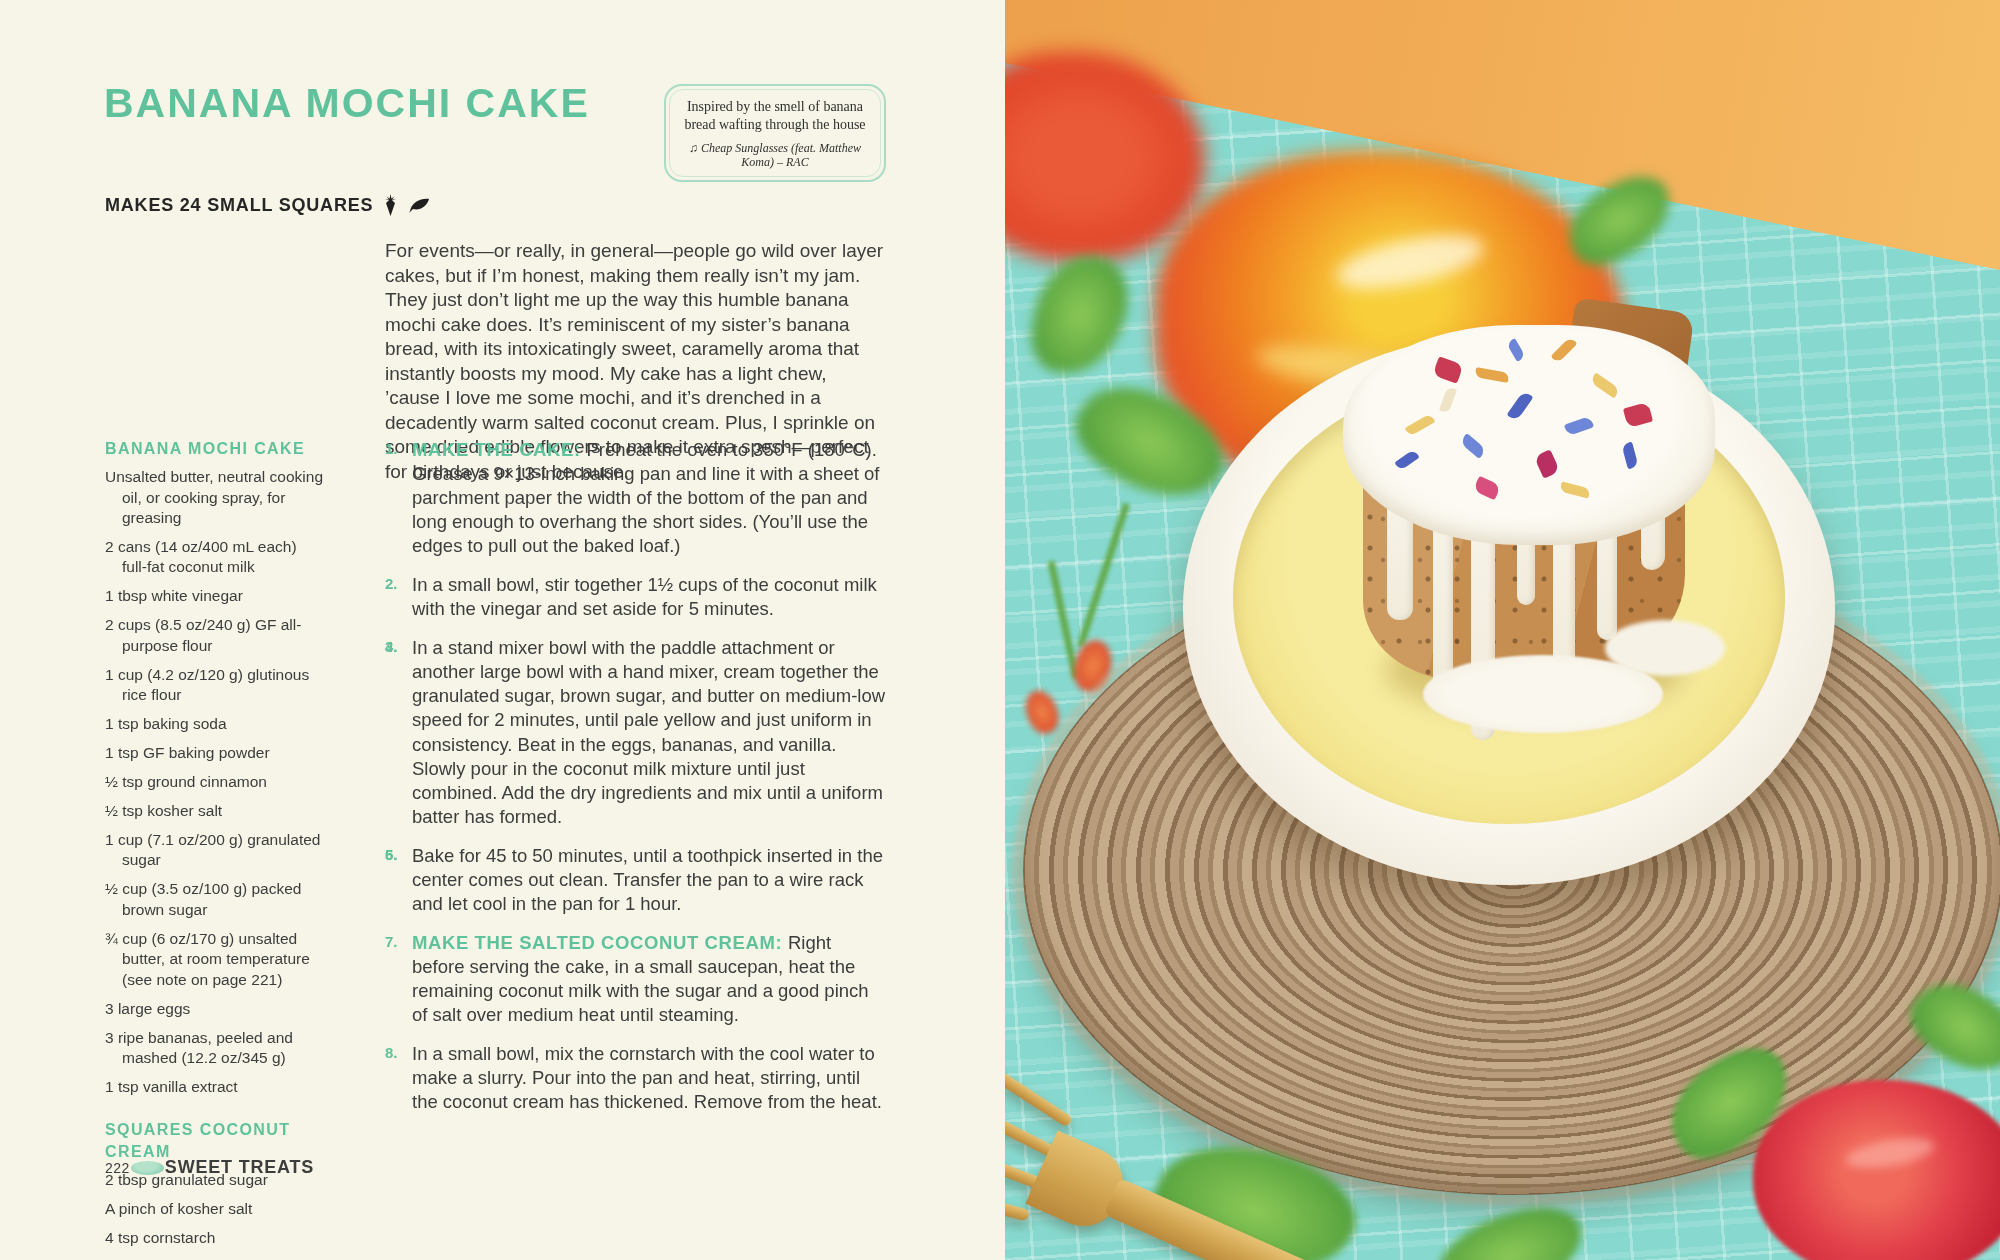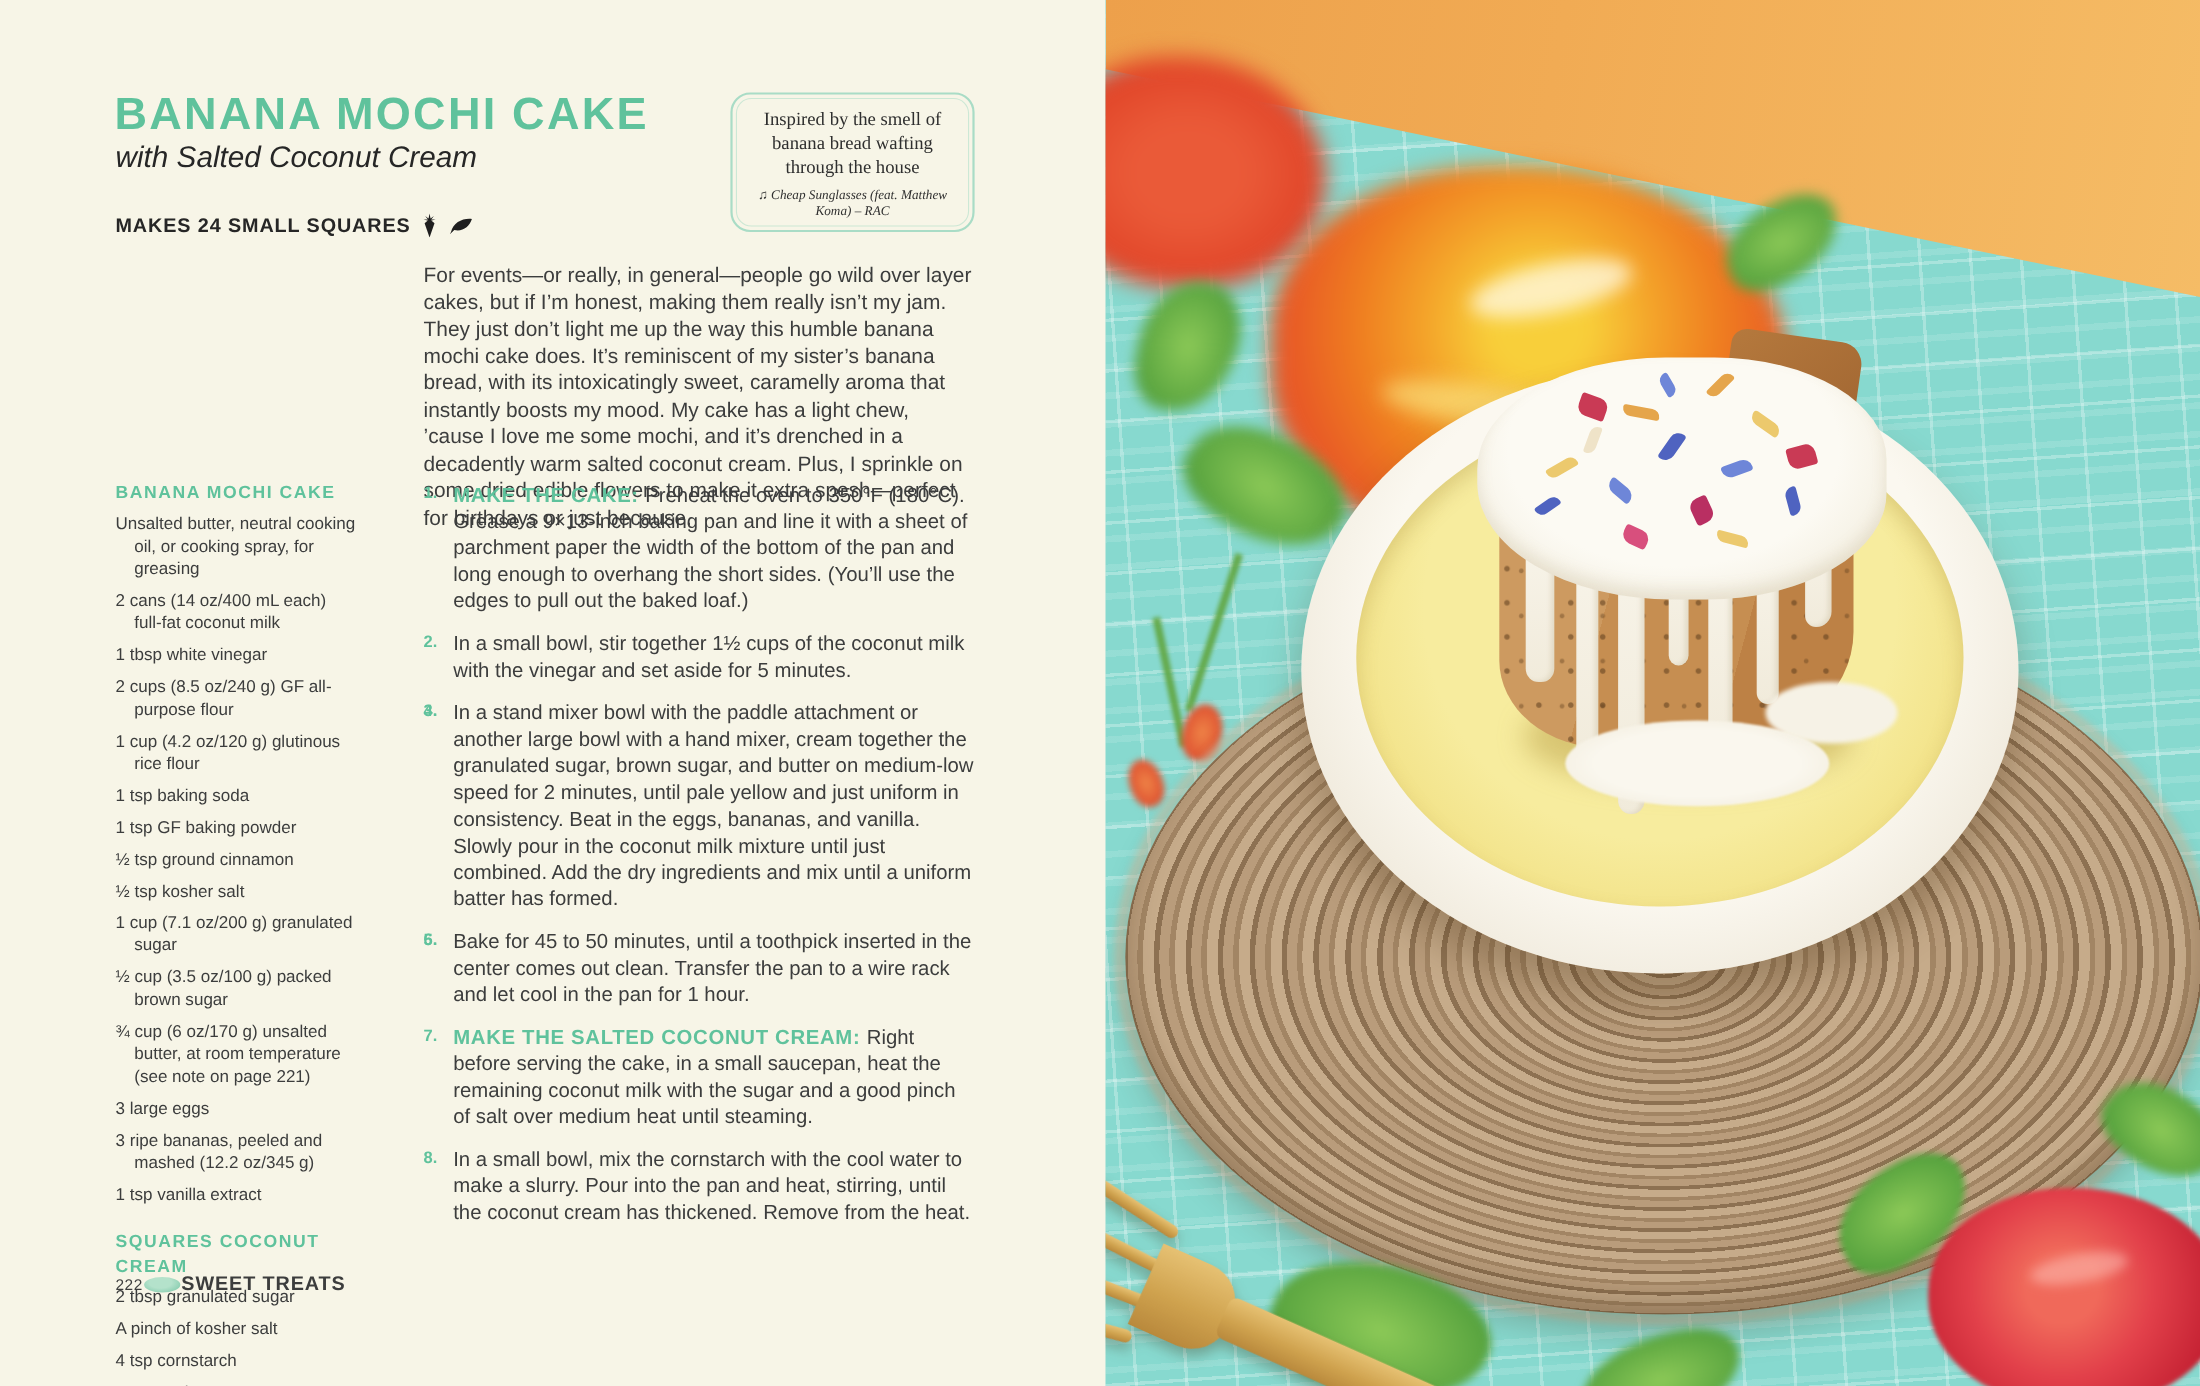--- a/index.html
+++ b/index.html
@@ -7,21 +7,21 @@
   body { font-family:"Liberation Sans", sans-serif; }
   .spread { position:relative; width:2000px; height:1260px; background:#f7f5e7; overflow:hidden; }
 
   
   .page-left { position:absolute; left:0; top:0; width:1005px; height:1260px; background:#f7f5e7; color:#3f4040; }
   .recipe-title { position:absolute; left:104px; top:80px; font-size:41px; font-weight:bold; letter-spacing:2px; color:#5fc29c; }
   .recipe-subtitle { position:absolute; left:105px; top:128px; font-size:27px; font-style:italic; color:#262626; }
 
   .inspo-box { position:absolute; left:664px; top:84px; width:222px; min-height:96px; border:2px solid #a9dcc6; border-radius:18px; background:#f7f5e7; padding:12px 10px 10px; text-align:center; font-family:"Liberation Serif", serif; color:#2f2f2f; }
   .inspo-box::after { content:""; position:absolute; inset:3px; border-radius:14px; border:1px solid rgba(169,220,198,.55); pointer-events:none; }
-  .inspo-text { font-size:17px; line-height:1.25; }
+  .inspo-text { font-size:14px; line-height:1.25; }
   .inspo-song { margin-top:8px; font-size:12px; line-height:1.2; }
   .inspo-song .note { font-style:normal; margin-right:3px; }
   .inspo-song .song { font-style:italic; }
 
   .makes-row { position:absolute; left:105px; top:194px; display:flex; align-items:center; gap:10px; }
   .makes-label { font-size:18px; font-weight:bold; letter-spacing:.8px; color:#262626; }
   .makes-row svg { display:block; }
 
   .intro { position:absolute; left:385px; top:239px; width:500px; font-size:19px; line-height:1.29; color:#3c3d3d; }
 
@@ -131,21 +131,20 @@
   .leaf-g { left:905px; top:990px; width:110px; height:75px; transform:rotate(40deg); filter:blur(4px); }
 </style>
 </head>
 <body>
 
 <div class="spread">
 
   <div class="page-left">
 
     <h1 class="recipe-title">BANANA MOCHI CAKE</h1>
-    <div class="recipe-subtitle">with Salted Coconut Cream</div>
 
     <div class="inspo-box">
       <div class="inspo-text">Inspired by the smell of banana bread wafting through the house</div>
       <div class="inspo-song">
         <span class="note">♫</span><span class="song">Cheap Sunglasses (feat. Matthew Koma) – RAC</span>
       </div>
     </div>
 
     <div class="makes-row">
       <span class="makes-label">MAKES 24 SMALL SQUARES</span>

